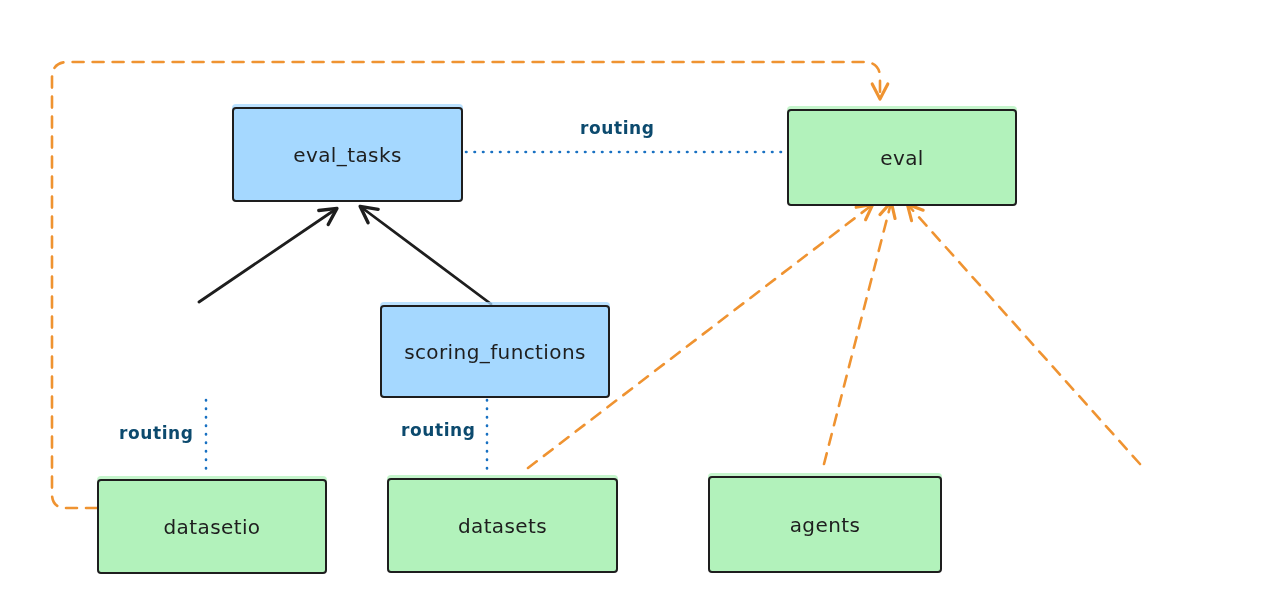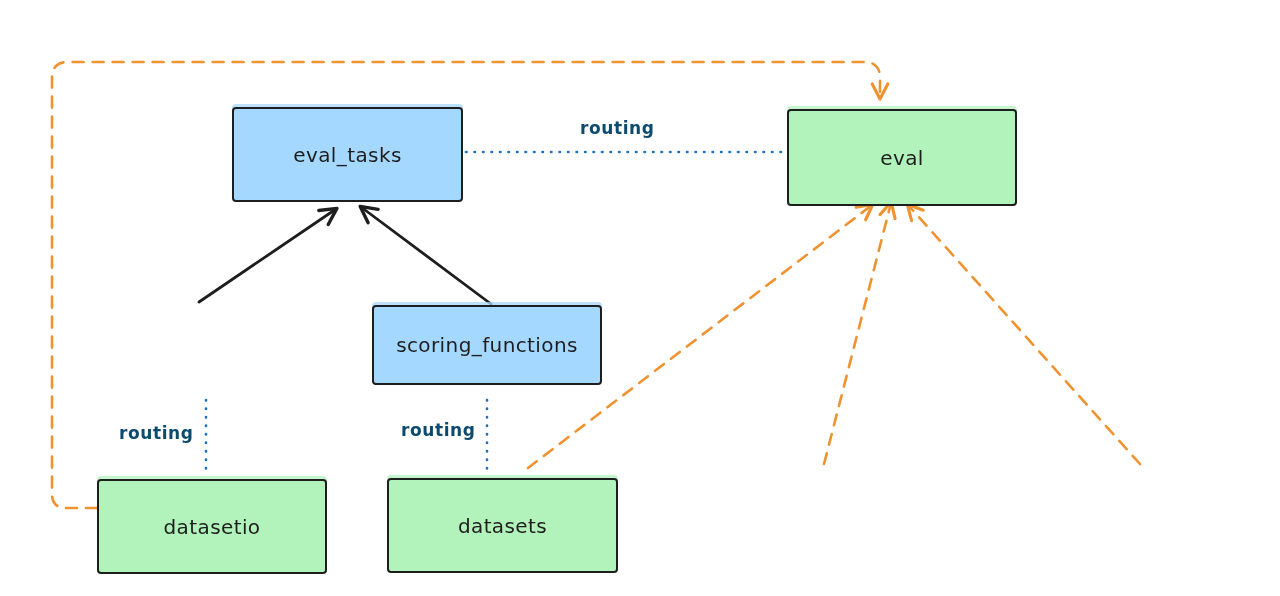--- a/index.html
+++ b/index.html
@@ -58,31 +58,34 @@
 
     <path d="M 97 508 L 66 508 Q 52 508 52 494 L 52 78 Q 52 62 68 62 L 864 62 Q 880 62 880 78 L 880 98" fill="none" stroke-width="2.6" stroke-dasharray="11 9" stroke-linecap="round" marker-end="url(#arrow-orange)" stroke="#ef9331"></path>
     <path d="M 528 468 L 872 205" fill="none" stroke-width="2.6" stroke-dasharray="11 9" stroke-linecap="round" marker-end="url(#arrow-orange)" stroke="#ef9331"></path>
     <path d="M 824 464 L 891 203" fill="none" stroke-width="2.6" stroke-dasharray="11 9" stroke-linecap="round" marker-end="url(#arrow-orange)" stroke="#ef9331"></path>
     <path d="M 1140 464 L 908 205" fill="none" stroke-width="2.6" stroke-dasharray="11 9" stroke-linecap="round" marker-end="url(#arrow-orange)" stroke="#ef9331"></path>
   </svg>
 
   <div class="node api" style="left:232px; top:107px; width:231px; height:95px">
     <span>eval_tasks</span>
   </div>
-  <div class="node api" style="left:372px; top:305px; width:230px; height:80px">
+  <div class="node api" style="left:380px; top:305px; width:230px; height:93px">
     <span>scoring_functions</span>
   </div>
 
   <div class="node provider" style="left:787px; top:103px; width:230px; height:97px">
     <span>eval</span>
   </div>
   <div class="node provider" style="left:97px; top:473px; width:230px; height:95px">
     <span>datasetio</span>
   </div>
   <div class="node provider" style="left:387px; top:472px; width:231px; height:95px">
     <span>datasets</span>
   </div>
+  <div class="node provider" style="left:708px; top:470px; width:234px; height:97px">
+    <span>agents</span>
+  </div>
 
   <div class="edge-label" style="left:580px; top:118px">routing</div>
   <div class="edge-label" style="left:119px; top:423px">routing</div>
   <div class="edge-label" style="left:401px; top:420px">routing</div>
 
 </div>
 
 </body></html>

